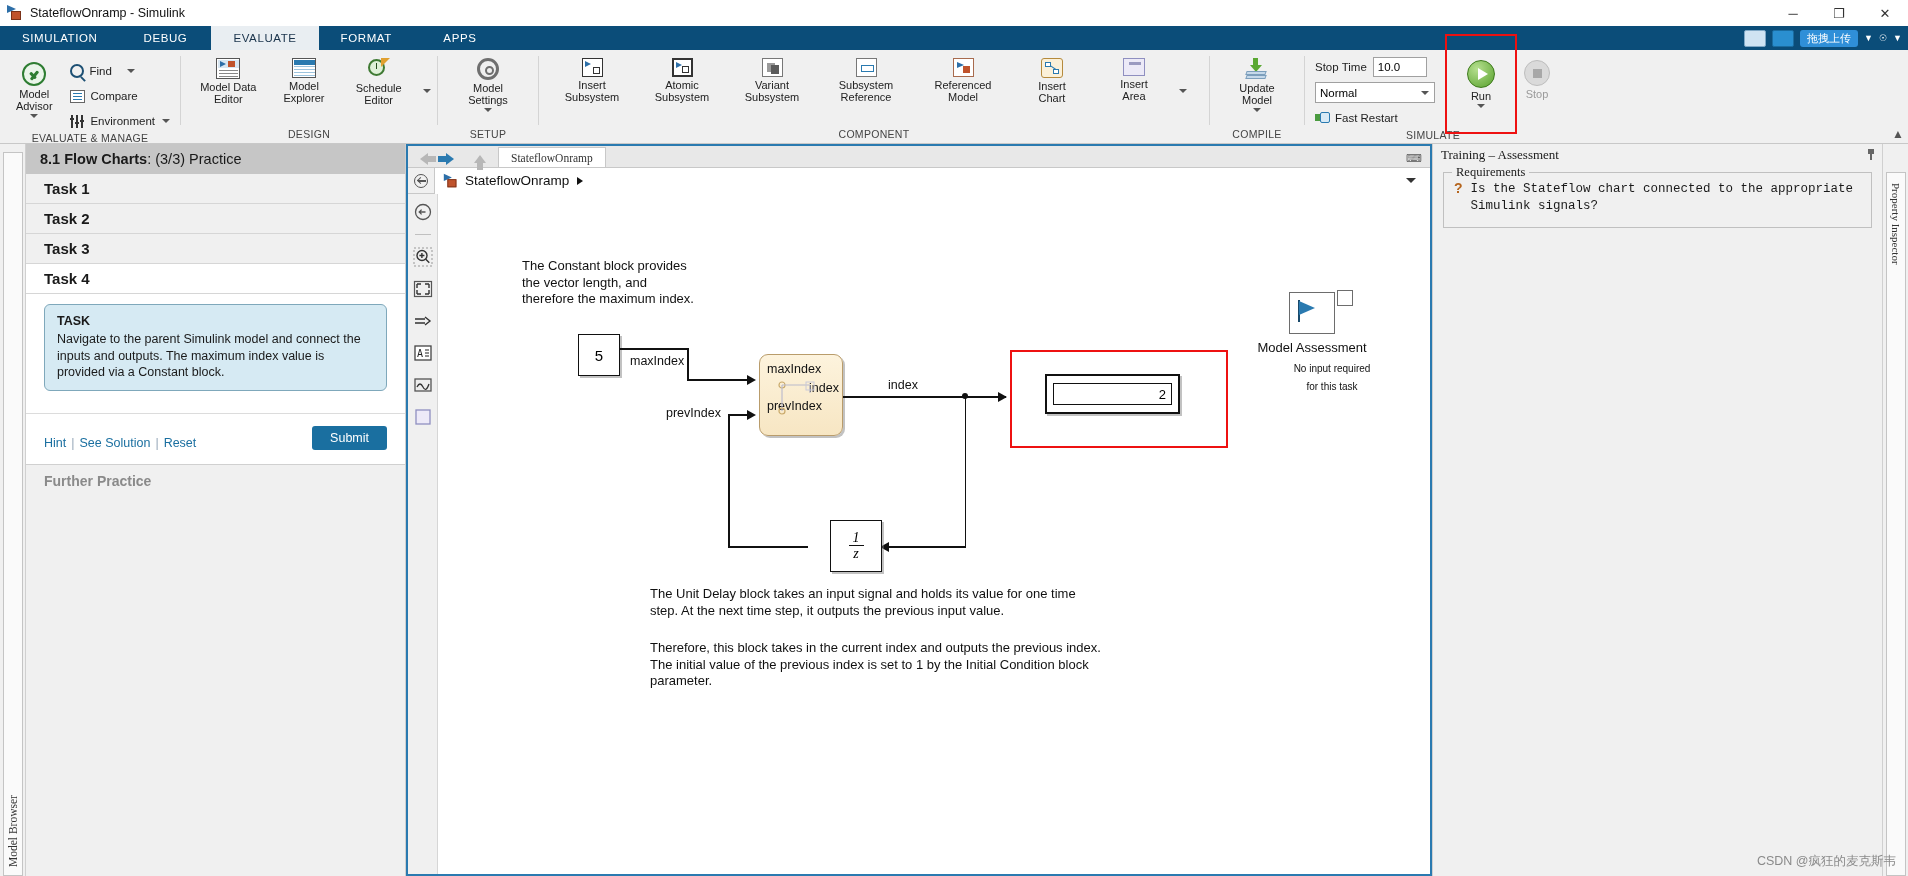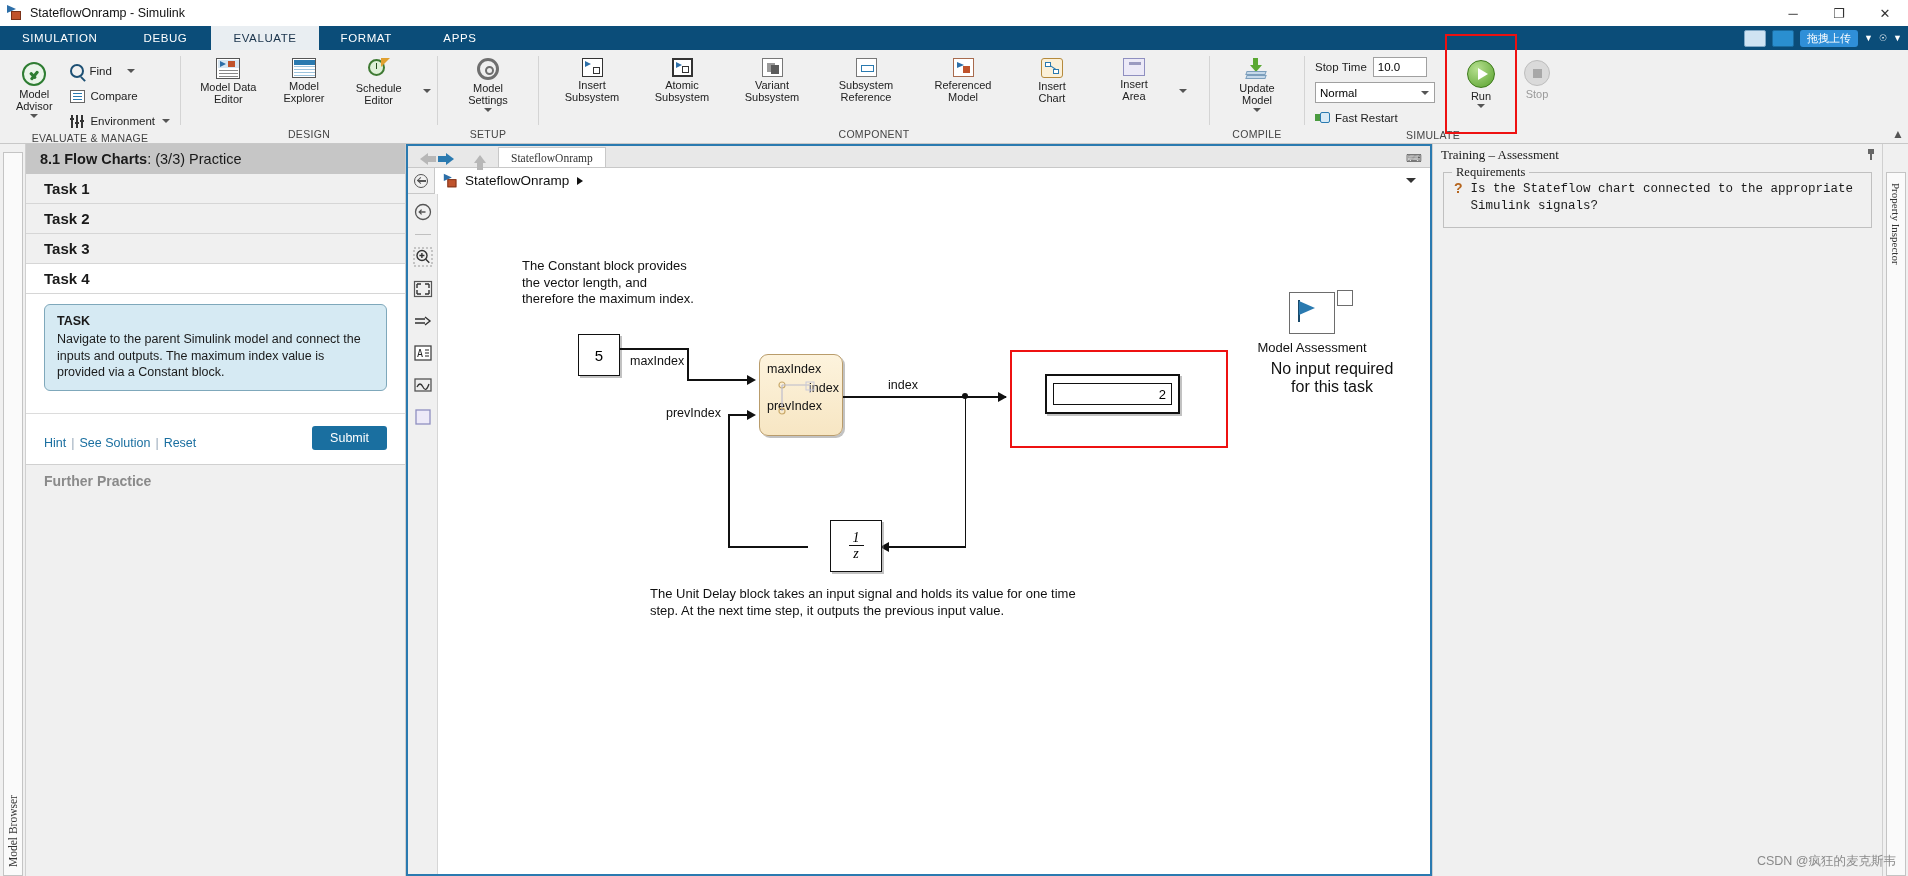--- a/index.html
+++ b/index.html
@@ -229,21 +229,21 @@
   .req-item{display:flex;gap:8px;align-items:flex-start;}
   .qmark{color:#b5651d;font-weight:bold;font-size:14px;line-height:15px;}
   .req-txt{font-size:12.5px;color:#1a1a1a;line-height:17px;font-family:"Liberation Mono",monospace;}
 
   .assess-wrap{position:absolute;}
   .ma-icon{width:46px;height:42px;border:1.4px solid #6d6d6d;background:#fff;position:relative;}
   .ma-icon .flag{position:absolute;left:9px;top:8px;width:0;height:0;border-left:16px solid #2a7ab0;border-top:7px solid transparent;border-bottom:7px solid transparent;}
   .ma-icon .pole{position:absolute;left:8px;top:7px;width:2px;height:22px;background:#1a4a6b;}
   .ma-sq{position:absolute;right:-18px;top:-2px;width:16px;height:16px;border:1.4px solid #6d6d6d;background:#fff;}
   .ma-title{font-size:13px;color:#111;text-align:center;}
-  .ma-sub{font-size:16px;color:#111;text-align:center;line-height:16px;margin-left:40px;}
+  .ma-sub{font-size:10px;color:#111;text-align:center;line-height:16px;margin-left:40px;}
 
   .vtab-right{width:26px;background:#f0f0f0;border-left:1px solid #d0d0d0;padding-top:28px;display:flex;justify-content:center;}
   .vtab-r{writing-mode:vertical-rl;text-orientation:mixed;font-size:11px;color:#333;background:#fafafa;
           border:1px solid #c4c4c4;padding:10px 3px;font-family:"Liberation Serif",serif;}
 
   .watermark{position:absolute;right:12px;bottom:6px;font-size:12.5px;color:#8a8a8a;}
   .red-highlight{position:absolute;border:2.5px solid #ee1111;pointer-events:none;}
 </style>
 </head>
 <body>
@@ -633,20 +633,23 @@
 
           <div class="redbox" style="left:572px;top:156px;width:218px;height:98px;"></div>
           <div class="dblock shadow" style="left:607px;top:180px;width:135px;height:40px;border-width:2px;display:flex;align-items:center;justify-content:center;">
             <div style="width:119px;height:22px;border:1px solid #111;display:flex;align-items:center;justify-content:flex-end;padding-right:5px;background:#fff;">
               <span style="font-size:13px">2</span>
             </div>
           </div>
 
           <div class="dnote" style="left:212px;top:392px;white-space:pre-line">The Unit Delay block takes an input signal and holds its value for one time
 step. At the next time step, it outputs the previous input value.</div>
+          <div class="dnote" style="left:212px;top:446px;white-space:pre-line">Therefore, this block takes in the current index and outputs the previous index.
+The initial value of the previous index is set to 1 by the Initial Condition block
+parameter.</div>
 
           <div class="assess-wrap" style="left:774px;top:98px;width:200px;display:flex;flex-direction:column;align-items:center;gap:6px">
             <div style="position:relative">
               <div class="ma-icon">
                 <span class="pole"></span>
                   <span class="flag"></span>
               </div>
               <div class="ma-sq"></div>
             </div>
             <div class="ma-title">Model Assessment</div>

